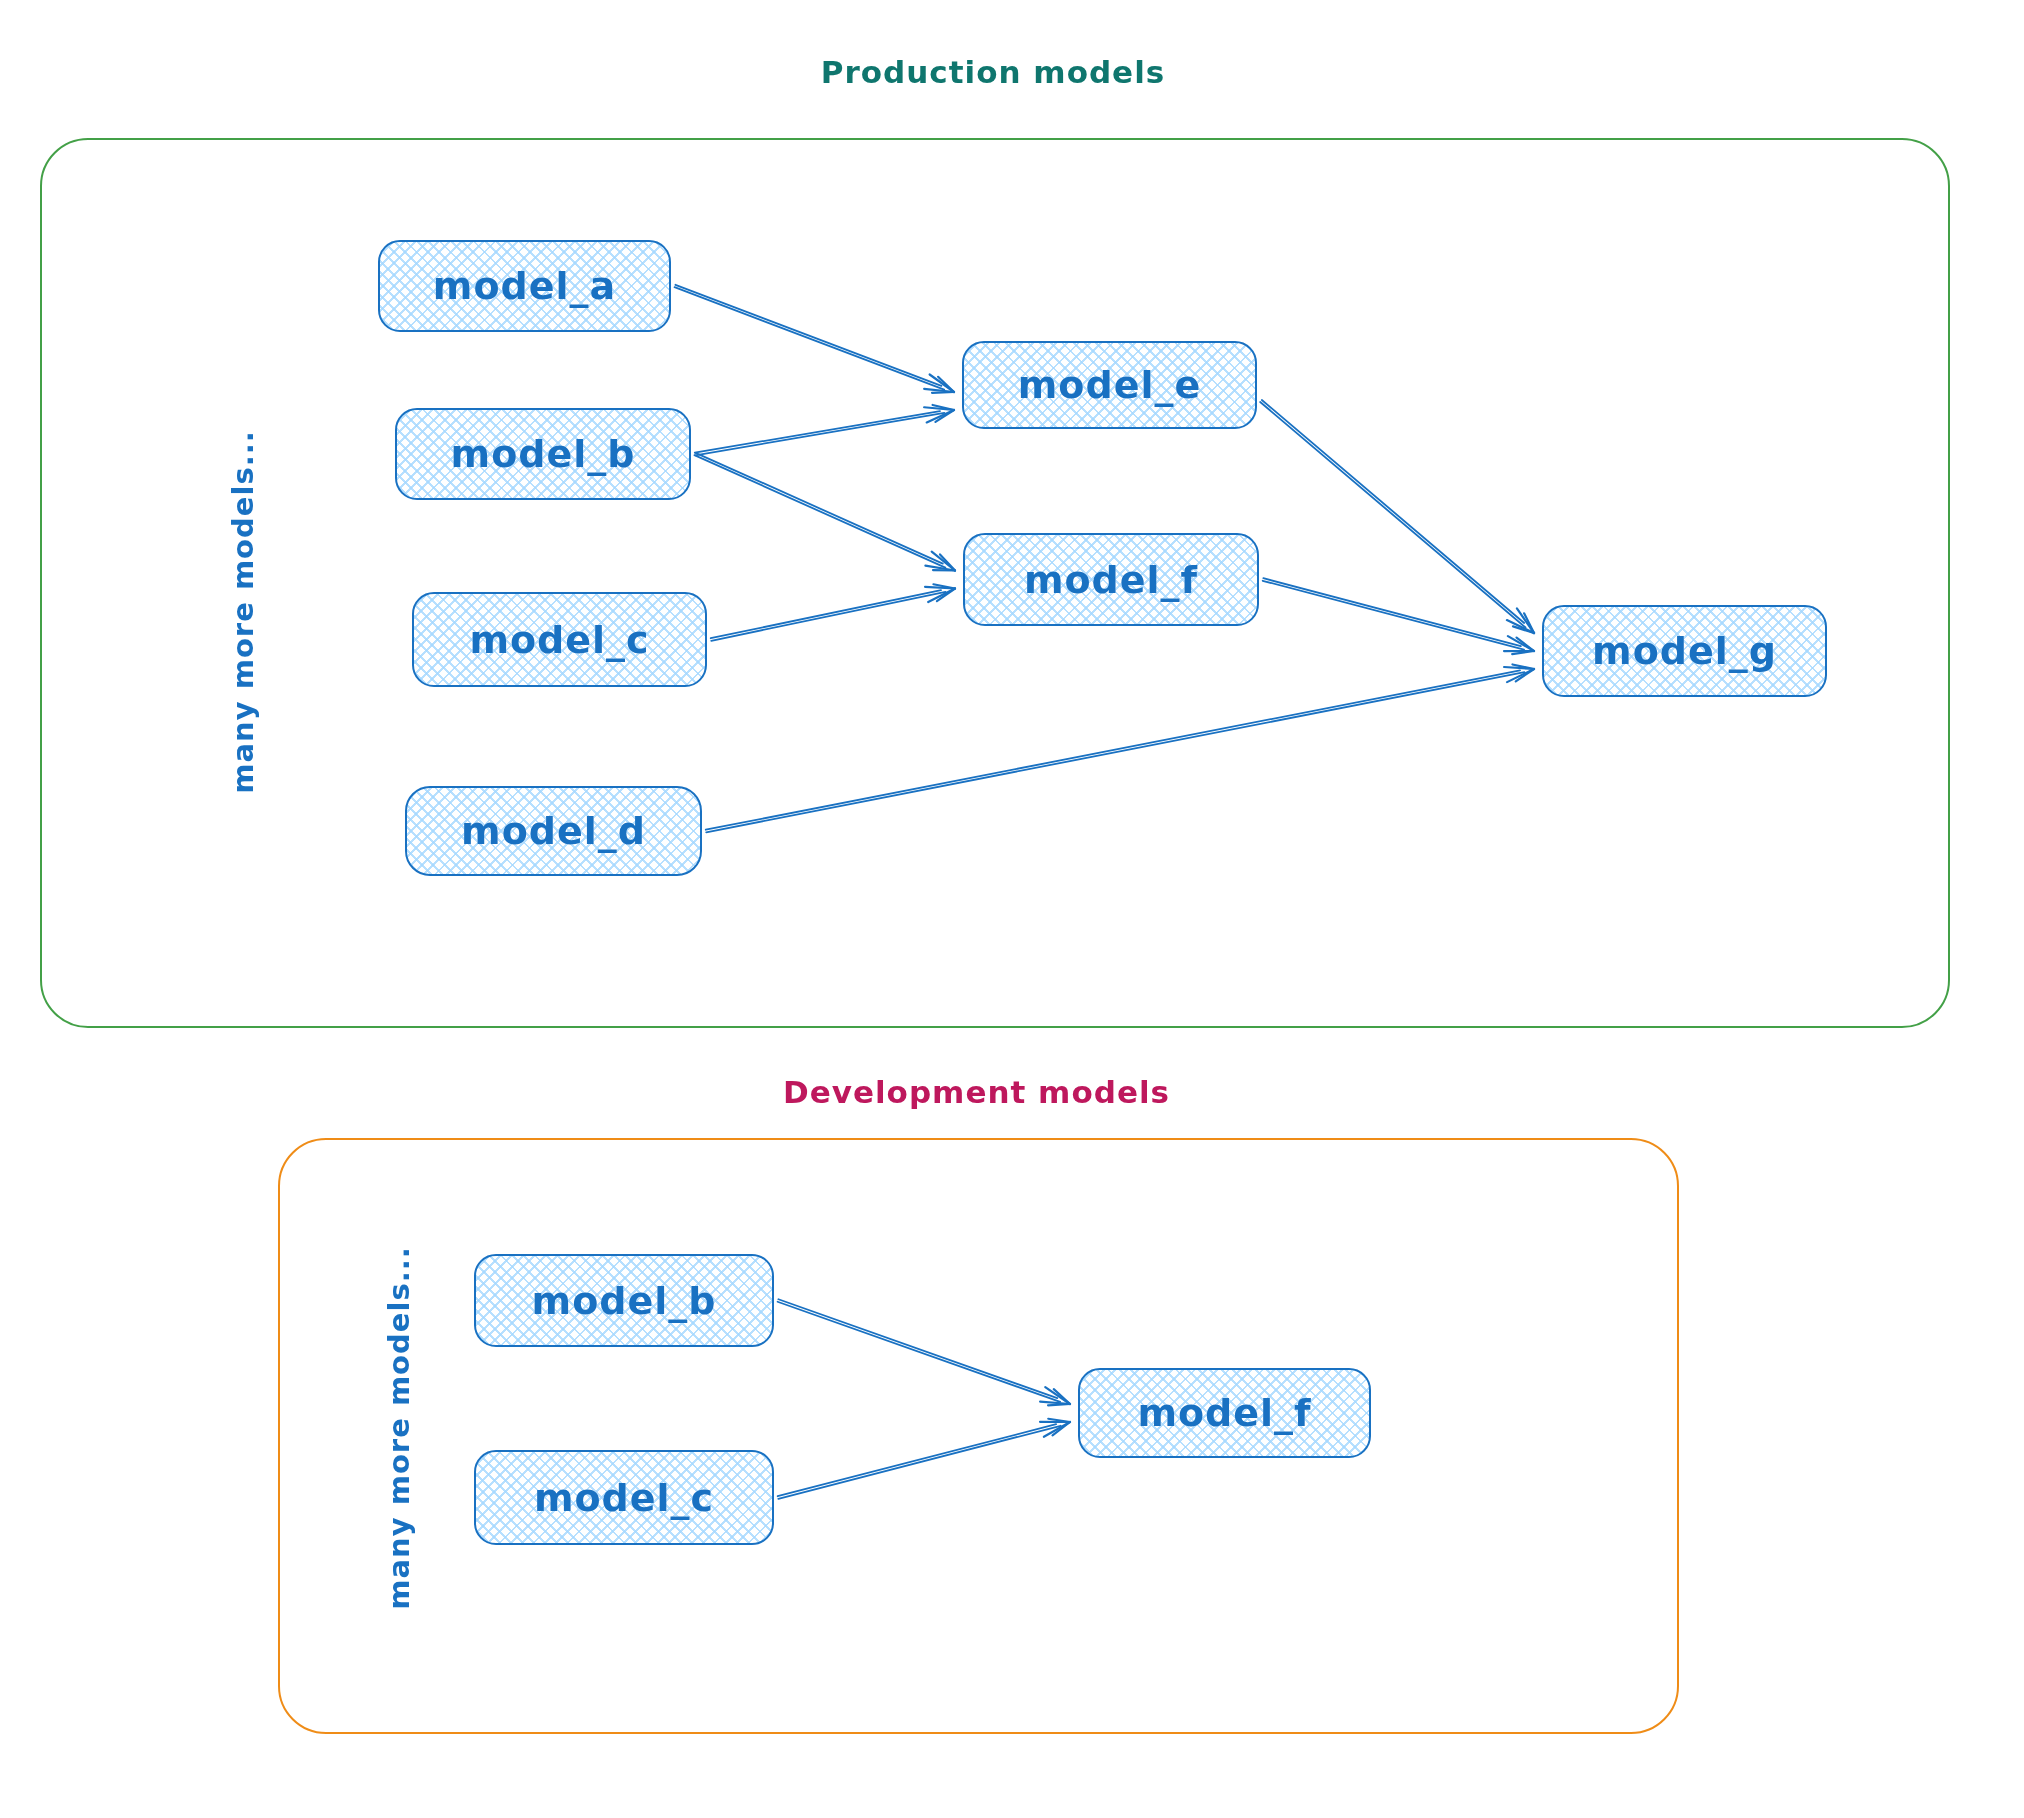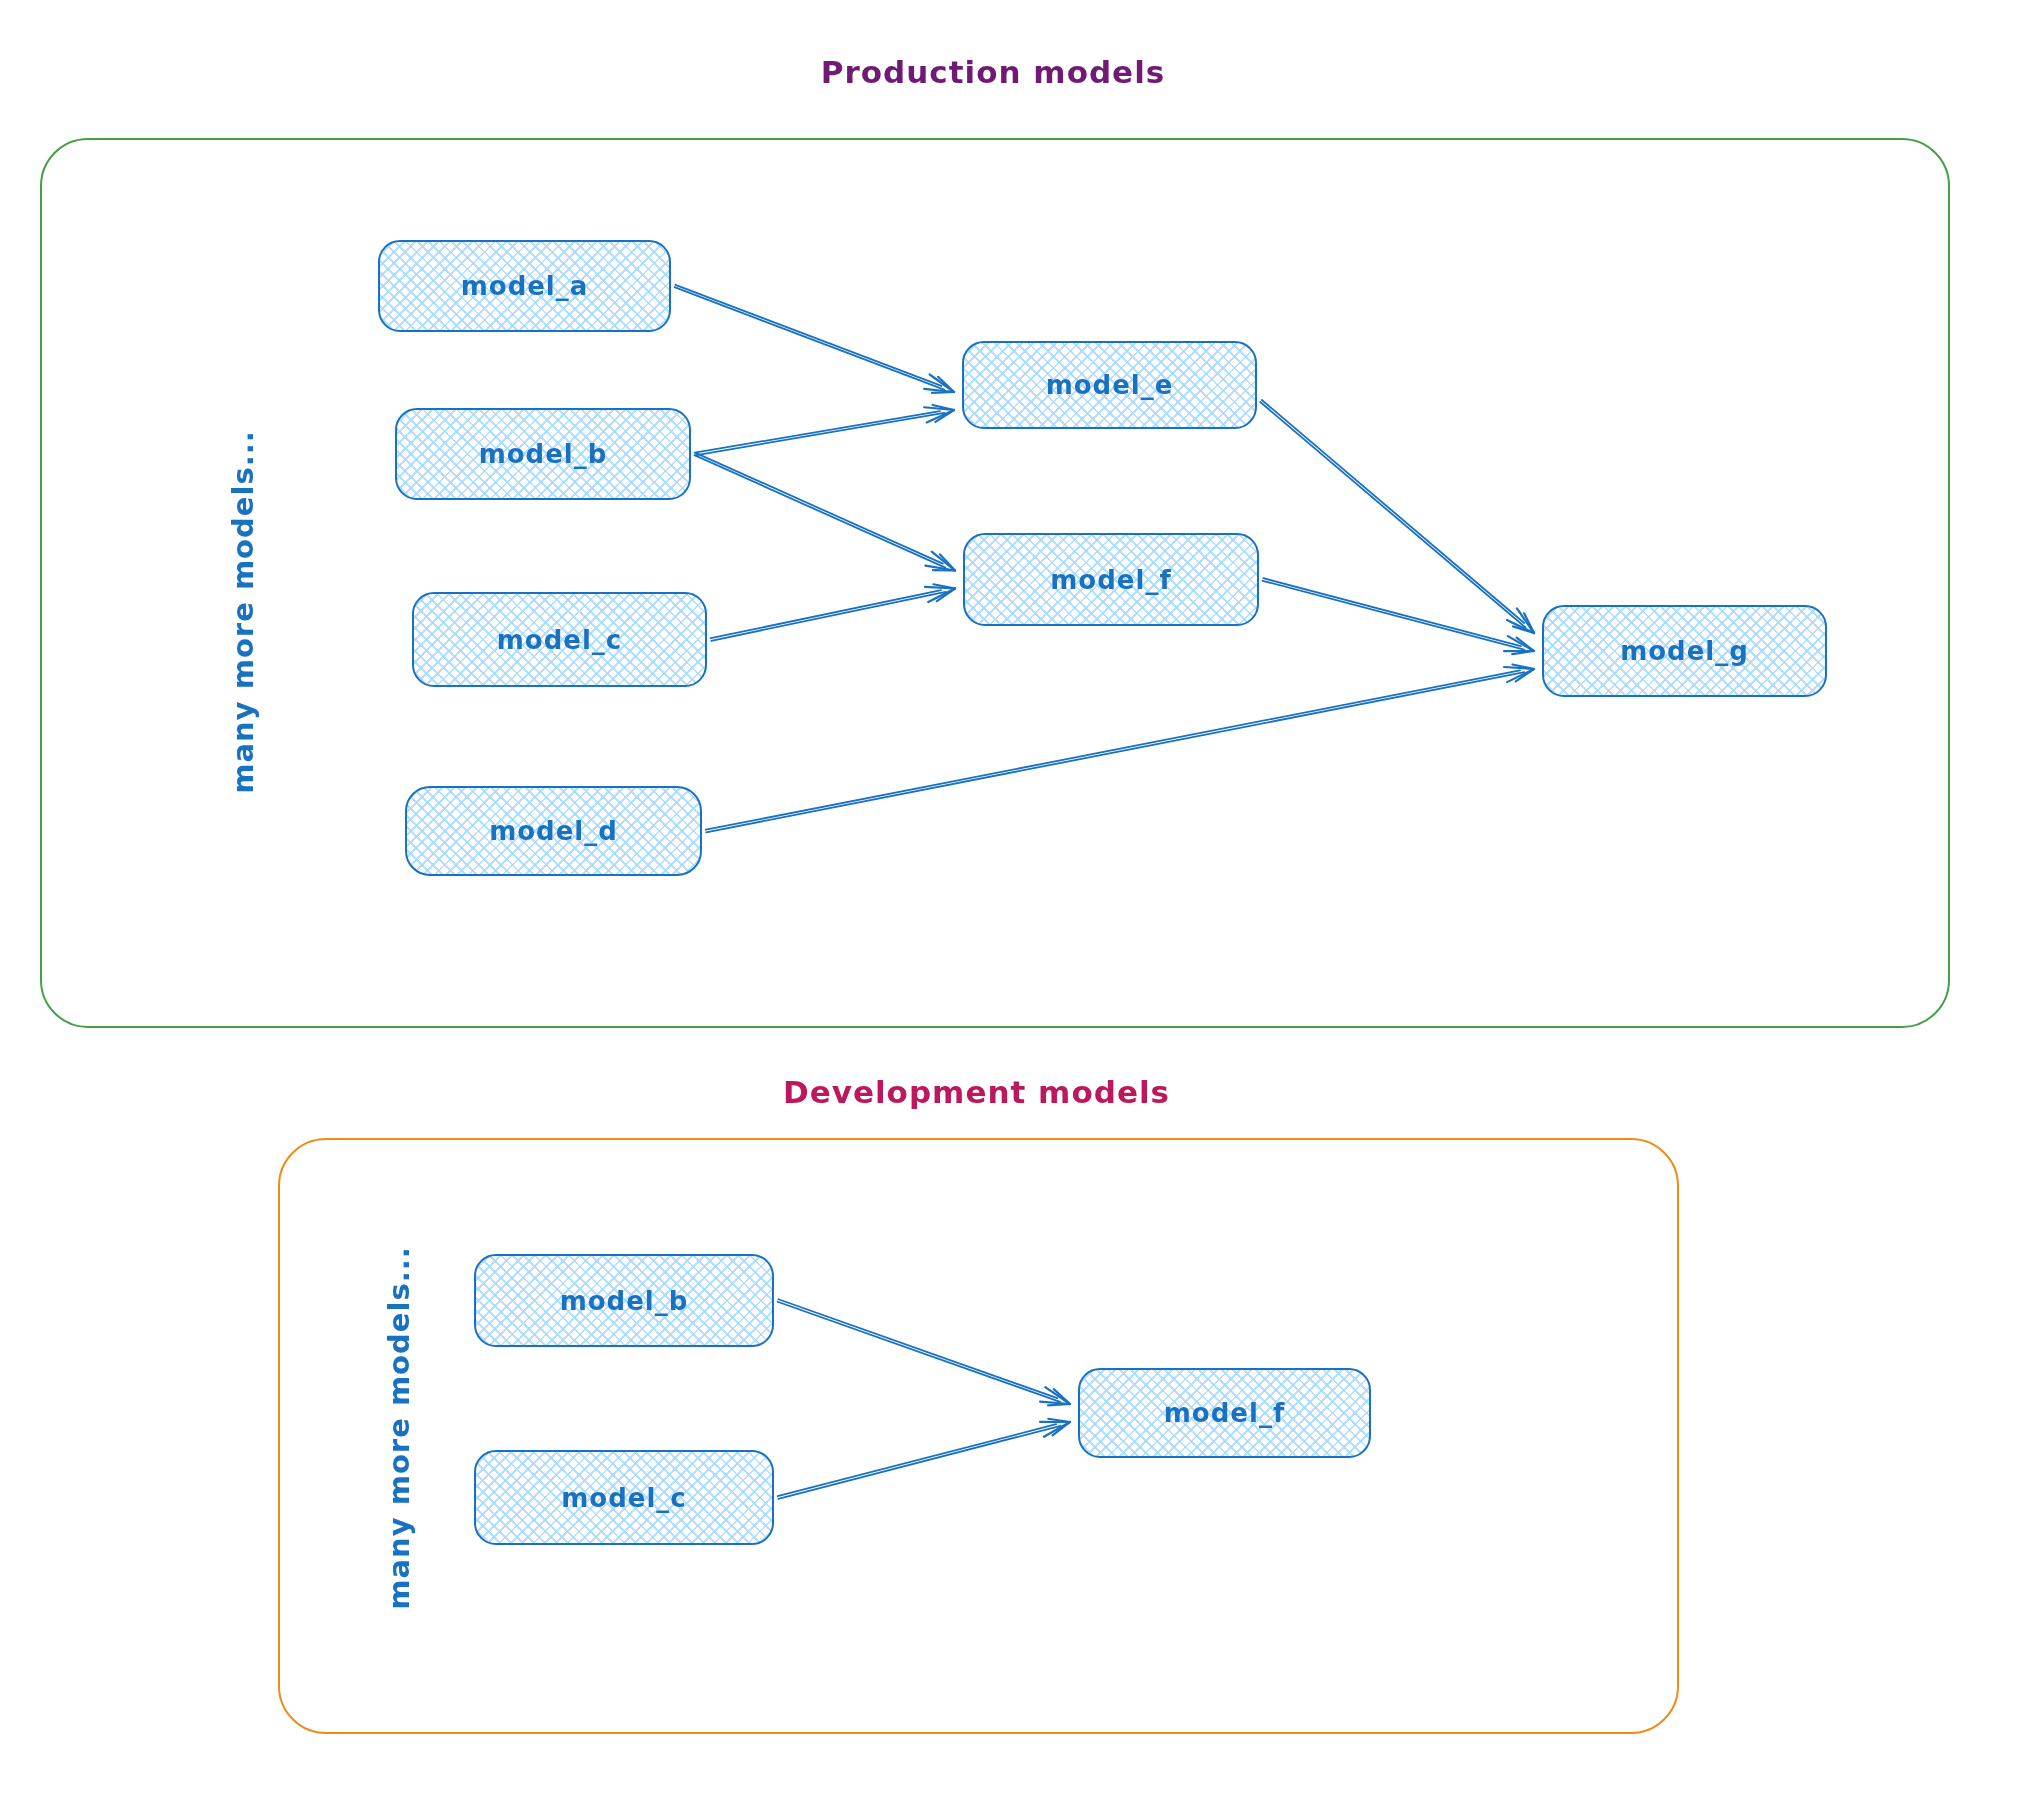--- a/index.html
+++ b/index.html
@@ -18,36 +18,36 @@
   }
   .frame.production{border-color:#43a047;}
   .frame.development{border-color:#ef8c17;}
   .section-title{
     position:absolute;
     text-align:center;
     font-size:31px;
     font-weight:600;
     letter-spacing:1px;
   }
-  .section-title.production{color:#701a75;}
+  .section-title.production{color:#0f766e;}
   .section-title.development{color:#be185d;}
   .node{
     position:absolute;
     box-sizing:border-box;
     border:2.5px solid #1971c2;
     border-radius:22px;
     background:
       repeating-linear-gradient(45deg,  rgba(165,216,255,.8) 0 2px, transparent 2px 8px),
       repeating-linear-gradient(135deg, rgba(165,216,255,.8) 0 2px, transparent 2px 8px),
       #ffffff;
     display:flex;align-items:center;justify-content:center;
   }
   .node .label{
     color:#1971c2;
-    font-size:26px;
+    font-size:38px;
     font-weight:600;
     letter-spacing:1px;
     text-shadow:0 0 1px rgba(255,255,255,.9);
   }
   .side-label{
     position:absolute;
     transform:translate(-50%,-50%) rotate(-90deg);
     white-space:nowrap;
     color:#1971c2;
     font-size:29px;

